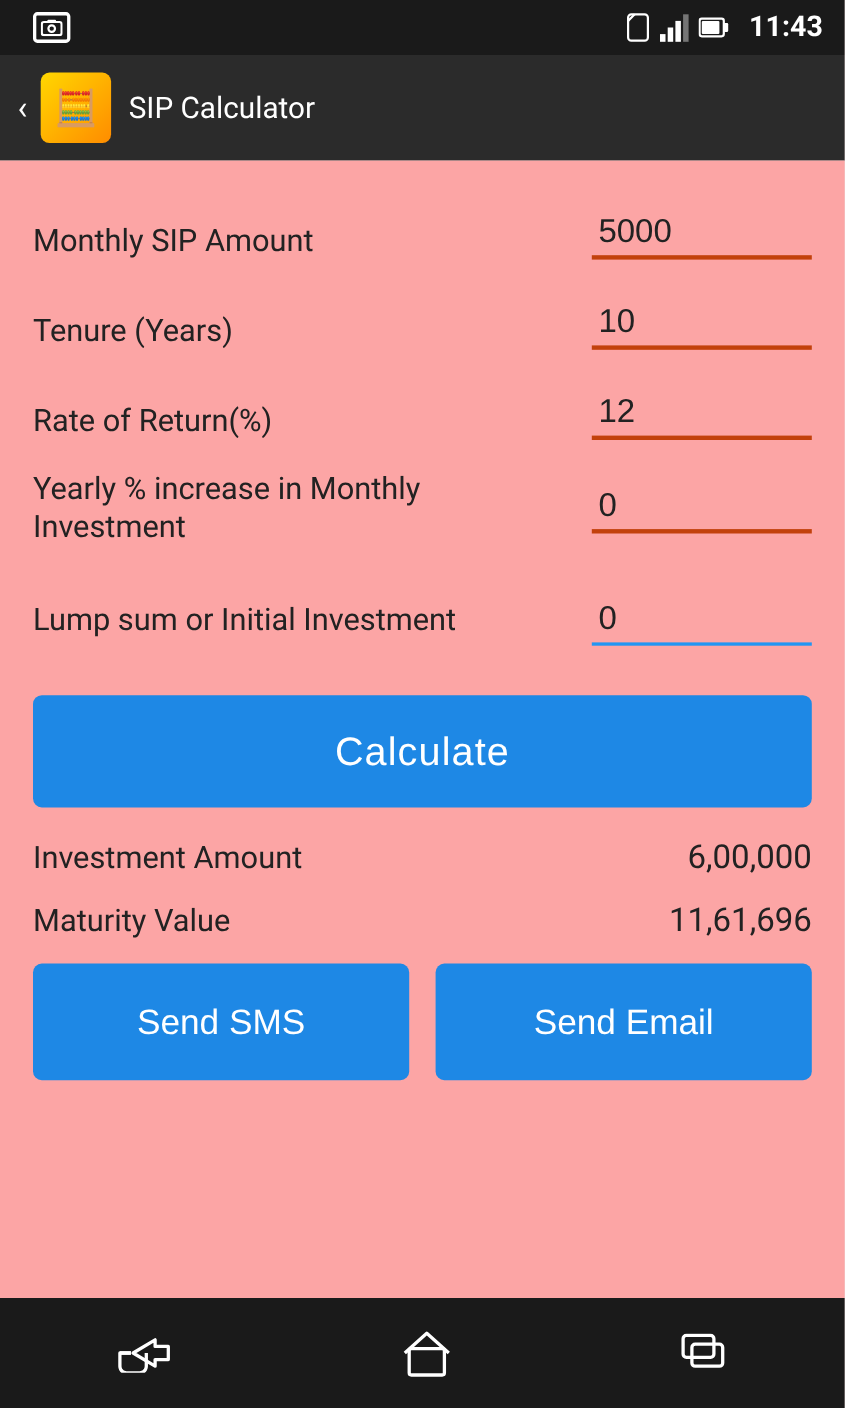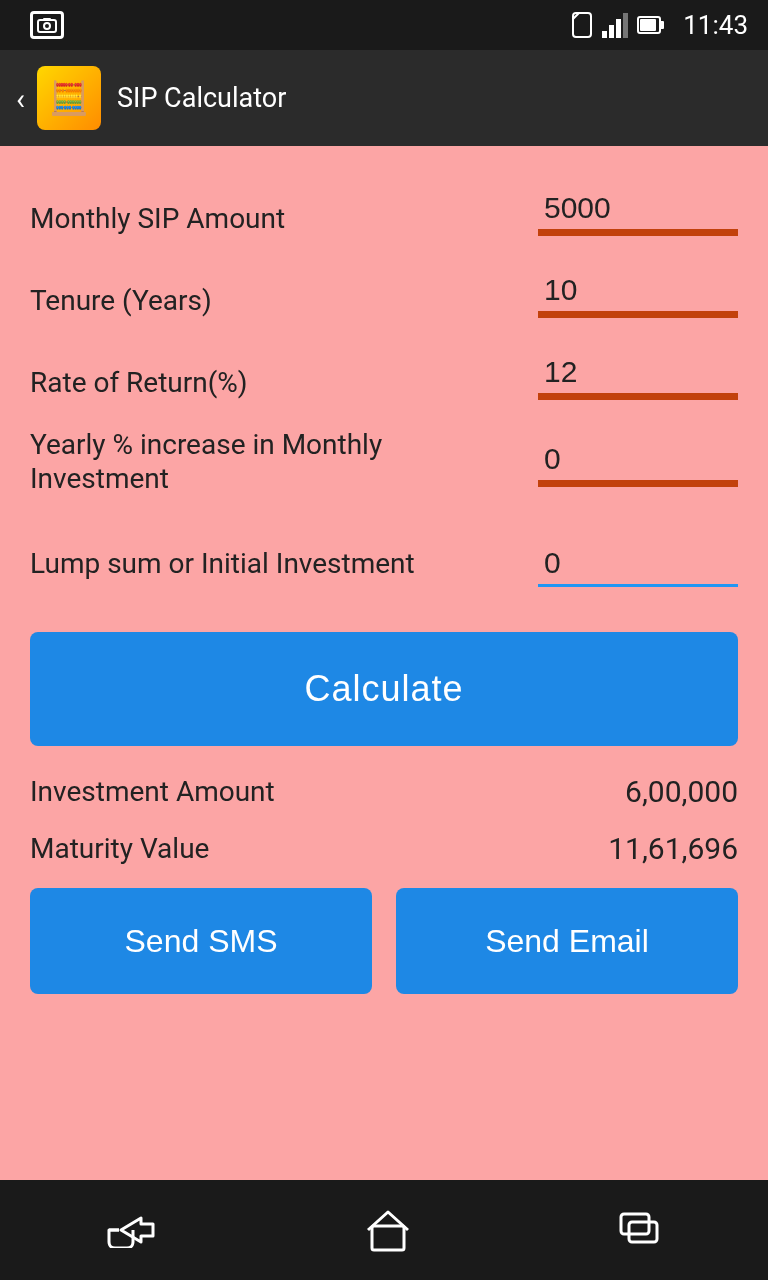--- a/index.html
+++ b/index.html
@@ -28,21 +28,21 @@
     .status-icons {
       display: flex;
       align-items: center;
       gap: 8px;
       color: white;
       font-size: 22px;
     }
     .status-time {
       color: white;
       font-size: 26px;
-      font-weight: normal;
+      font-weight: bold;
       margin-left: 10px;
     }
     .status-left {
       flex: 1;
       display: flex;
       align-items: center;
       padding-left: 10px;
     }
     .status-left-icon {
       width: 34px;
@@ -112,41 +112,41 @@
     .form-input-wrapper {
       display: flex;
       flex-direction: column;
       min-width: 200px;
       align-items: flex-end;
     }
     .form-input {
       font-size: 30px;
       color: #222;
       border: none;
-      border-bottom: 7px solid #c2410c;
+      border-bottom: 4px solid #c2410c;
       background: transparent;
       width: 200px;
       text-align: left;
       padding: 4px 6px;
       outline: none;
     }
     .form-input.active-focus {
       border-bottom: 3px solid #2196f3;
     }
 
     
     .calculate-btn {
       background: #1e88e5;
       color: white;
       font-size: 36px;
       font-weight: 400;
       border: none;
       border-radius: 8px;
       width: 100%;
-      height: 114px;
+      height: 102px;
       cursor: pointer;
       margin: 10px 0 28px 0;
       letter-spacing: 1px;
     }
 
     
     .result-row {
       display: flex;
       justify-content: space-between;
       align-items: center;

